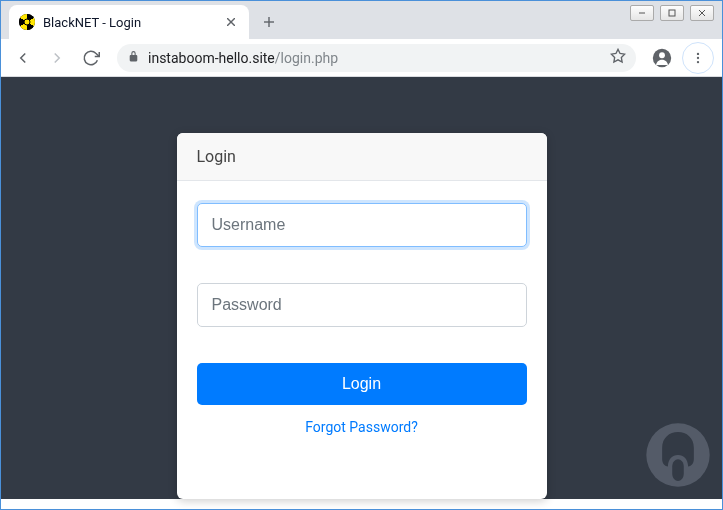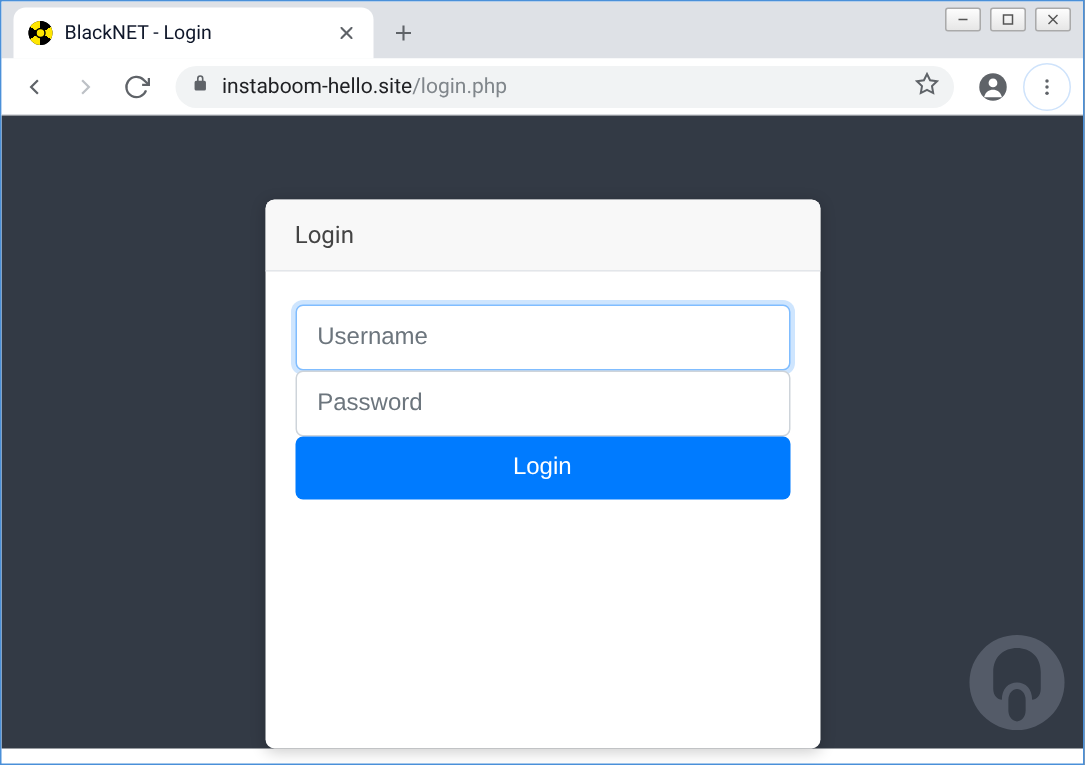--- a/index.html
+++ b/index.html
@@ -169,21 +169,21 @@
       padding: 22px 20px 18px;
     }
     .form-input {
       width: 100%;
       height: 44px;
       border: 1px solid #ced4da;
       border-radius: 5px;
       padding: 0 14px;
       font-size: 16px;
       color: #495057;
-      margin-bottom: 0;
+      margin-bottom: 36px;
       outline: none;
     }
     .form-input.focused {
       border-color: #80bdff;
       box-shadow: 0 0 0 3px rgba(59, 153, 252, 0.25);
     }
     .form-input::placeholder { color: #6c757d; }
     .login-btn {
       width: 100%;
       height: 42px;
@@ -302,20 +302,21 @@
   </div>
 </div>
 
 <div class="content">
   <div class="login-card">
     <div class="card-header">Login</div>
     <div class="card-body">
       <input type="text" class="form-input focused" placeholder="Username" style="">
       <input type="password" class="form-input" placeholder="Password" style="">
       <button class="login-btn">Login</button>
+      <a href="#" class="forgot-link">Forgot Password?</a>
     </div>
   </div>
 
   <svg class="watermark" viewBox="0 0 100 100">
     <circle cx="50" cy="50" r="44" fill="#6b7280"></circle>
     <path d="M50 18 C 38 18 28 26 28 40 L28 56 C28 62 32 66 36 66 C36 56 42 50 50 50 C58 50 64 56 64 66 C68 66 72 62 72 56 L72 40 C72 26 62 18 50 18 Z" fill="#333a45"></path>
     <path d="M42 66 C42 60 46 56 50 56 C54 56 58 60 58 66 L58 76 C58 82 54 86 50 86 C46 86 42 82 42 76 Z" fill="#333a45"></path>
   </svg>
 </div>
 

